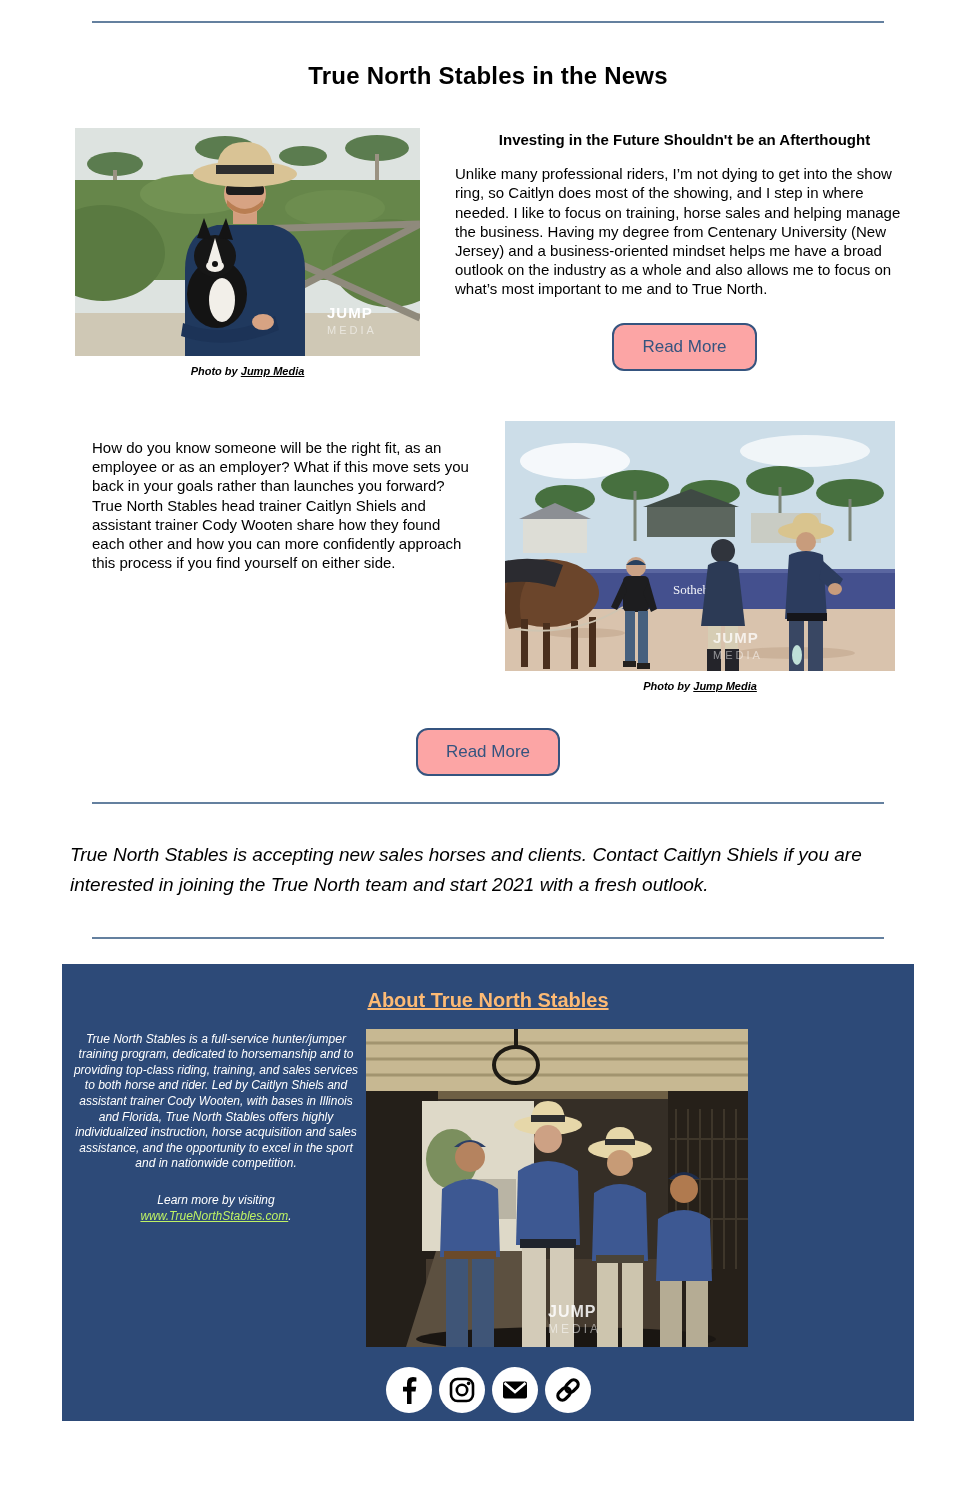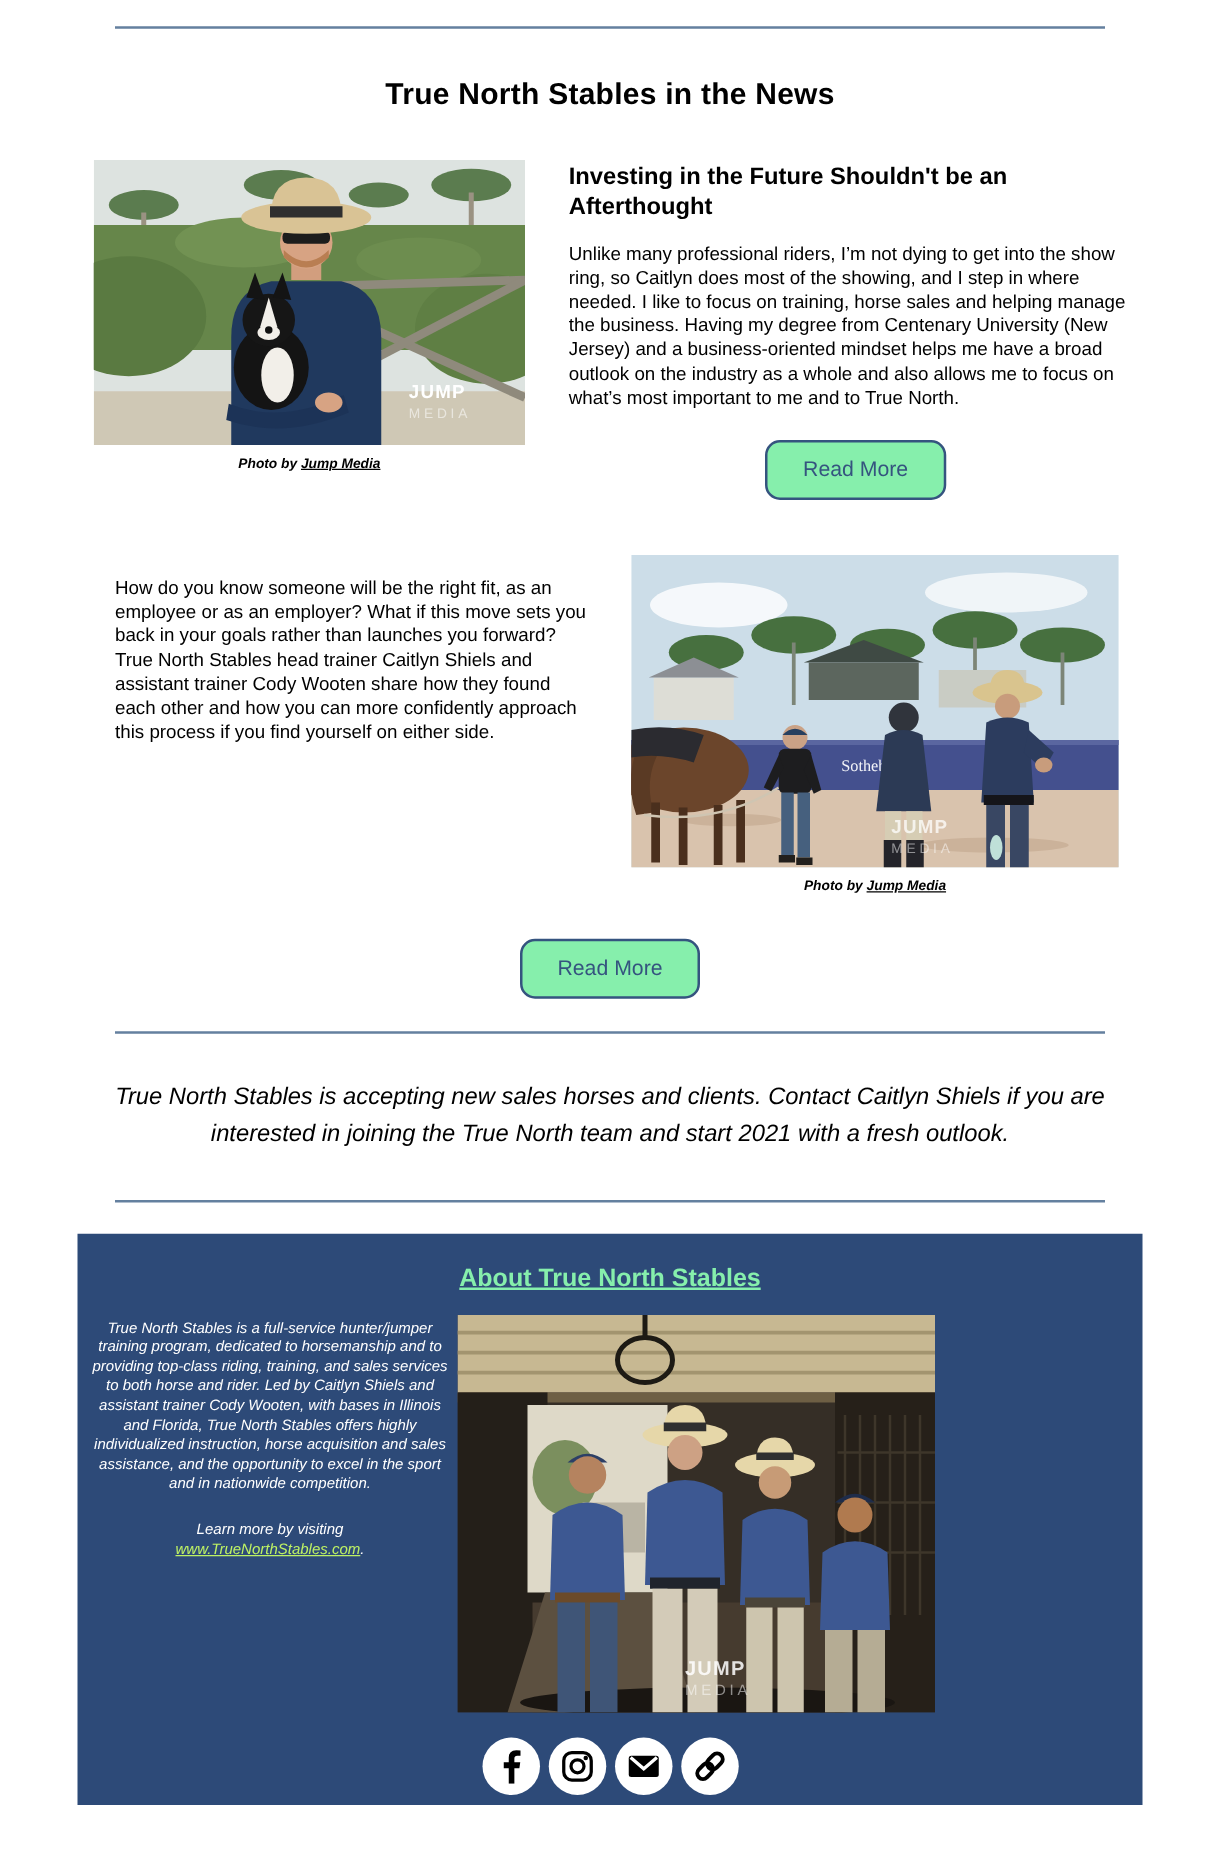--- a/index.html
+++ b/index.html
@@ -36,61 +36,60 @@
   .photo-frame svg { display: block; }
   .photo-caption {
     margin-top: 9px;
     text-align: center;
     font-size: 11px;
     font-weight: bold;
     font-style: italic;
   }
   .caption-link { text-decoration: underline; cursor: pointer; }
   .article-heading {
-    font-size: 19px;
+    font-size: 15px;
     font-weight: bold;
-    text-align: left;
+    text-align: center;
     line-height: 1.28;
   }
   .article-body {
     margin-top: 15px;
     font-size: 15px;
     line-height: 1.28;
   }
   .btn-row { text-align: center; margin-top: 24px; }
   .btn-row-wide { text-align: center; margin-top: 36px; }
   .read-more-btn {
     display: inline-block;
-    background: #86efac;
+    background: #fca5a5;
     color: #35547f;
     border: 2px solid #35547f;
     border-radius: 12px;
     font-family: inherit;
     font-size: 17px;
     padding: 12px 28px;
     cursor: pointer;
   }
   hr.mid-1 { margin-top: 26px; }
   .announcement {
     margin: 36px auto 0;
     width: 836px;
-    text-align: center;
     font-style: italic;
     font-size: 19px;
     line-height: 1.57;
   }
   hr.mid-2 { margin-top: 37px; }
   .about-box {
     margin-top: 25px;
     background: #2d4a78;
     padding: 18px 0 8px;
   }
   .about-heading {
     text-align: center;
-    color: #86efac;
+    color: #fdba74;
     font-size: 20px;
     font-weight: bold;
     text-decoration: underline;
     margin-top: 7px;
   }
   .about-flex { display: flex; align-items: flex-start; margin-top: 17px; }
   .about-text-col {
     width: 304px;
     flex: none;
     padding: 3px 6px 0 10px;

